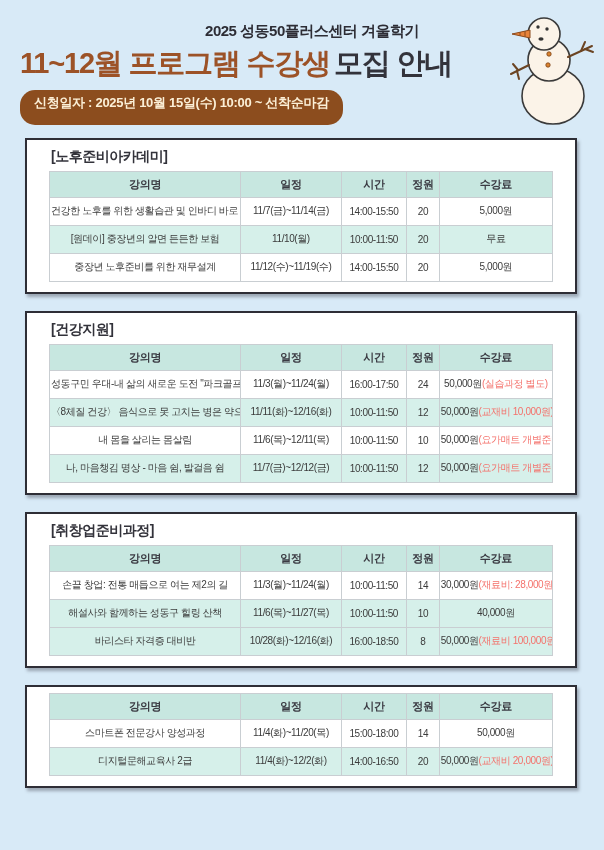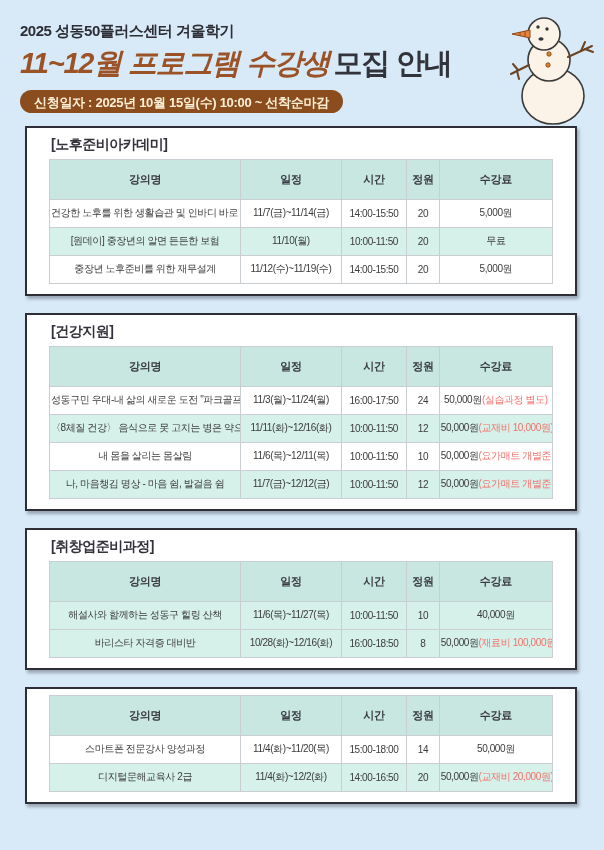--- a/index.html
+++ b/index.html
@@ -7,35 +7,35 @@
     --badge-bg:#8C4D1E; --badge-fg:#FBEFD6;
     --card-border:#2E2E36; --mint:#C7E7E0; --mint-light:#D6F0EA;
     --grid:#C9CED2; --cell:#3B3B3B; --red:#F4716B;
   }
   *{box-sizing:border-box;}
   html,body{margin:0;padding:0;}
   body{width:604px;height:850px;background:var(--bg);
        font-family:"Liberation Sans","DejaVu Sans",sans-serif;overflow:hidden;}
   .poster{position:relative;width:604px;height:850px;}
   header{padding:22px 0 0 20px;}
-  .eyebrow{font-size:15px;font-weight:bold;color:#2D2D35;letter-spacing:-0.5px;}
+  .eyebrow{font-size:15px;font-weight:bold;color:#2D2D35;letter-spacing:-0.5px;text-align:center;}
   .title{margin:7px 0 0;font-size:29px;font-weight:800;letter-spacing:-1.2px;line-height:1.1;}
-  .t-hl{color:var(--brown);font-style:italic;}
+  .t-hl{color:var(--brown);}
   .t-dark{color:var(--dark);margin-left:4px;}
   .badge{margin-top:10px;display:inline-block;background:var(--badge-bg);color:var(--badge-fg);
-         font-size:13px;font-weight:bold;padding:4px 14px 1px;border-radius:15px;letter-spacing:-0.3px;}
+         font-size:13px;font-weight:bold;padding:4px 14px 13px;border-radius:15px;letter-spacing:-0.3px;}
   .snowman{position:absolute;top:13px;right:7px;}
   main{padding:13px 27px 0 25px;}
   .card{background:#fff;border:2px solid var(--card-border);border-radius:0;
         box-shadow:2px 3px 3px rgba(40,40,55,.35);padding:6px 22px 10px;margin-bottom:17px;}
   .card-title{font-size:14px;font-weight:bold;color:#32323A;letter-spacing:-0.5px;margin:2px 0 5px 2px;}
   table{width:100%;border-collapse:collapse;table-layout:fixed;}
   th,td{border:1px solid var(--grid);text-align:center;vertical-align:middle;
         white-space:nowrap;overflow:hidden;}
-  th{background:var(--mint);color:#3A3A42;font-size:11px;font-weight:bold;height:40px;letter-spacing:-0.3px;}
+  th{background:var(--mint);color:#3A3A42;font-size:11px;font-weight:bold;height:26px;letter-spacing:-0.3px;}
   td{color:var(--cell);font-size:10px;height:28px;letter-spacing:-0.4px;}
   tr.alt td{background:var(--mint-light);}
   td .note{color:var(--red);}
   .c-name{width:38%;} .c-sched{width:20%;} .c-time{width:13%;} .c-cap{width:6.5%;} .c-fee{width:22.5%;}
 </style>
 </head>
 <body>
 
 <div class="poster">
   <header>
@@ -176,20 +176,27 @@
           <thead>
             <tr>
               <th>강의명</th>
               <th>일정</th>
               <th>시간</th>
               <th>정원</th>
               <th>수강료</th>
             </tr>
           </thead>
           <tbody>
+            <tr>
+              <td>손끝 창업: 전통 매듭으로 여는 제2의 길</td>
+              <td>11/3(월)~11/24(월)</td>
+              <td>10:00-11:50</td>
+              <td>14</td>
+              <td><span>30,000원</span><span class="note">(재료비: 28,000원)</span></td>
+            </tr>
             <tr class="alt">
               <td>해설사와 함께하는 성동구 힐링 산책</td>
               <td>11/6(목)~11/27(목)</td>
               <td>10:00-11:50</td>
               <td>10</td>
               <td><span>40,000원</span></td>
             </tr>
             <tr class="alt">
               <td>바리스타 자격증 대비반</td>
               <td>10/28(화)~12/16(화)</td>

